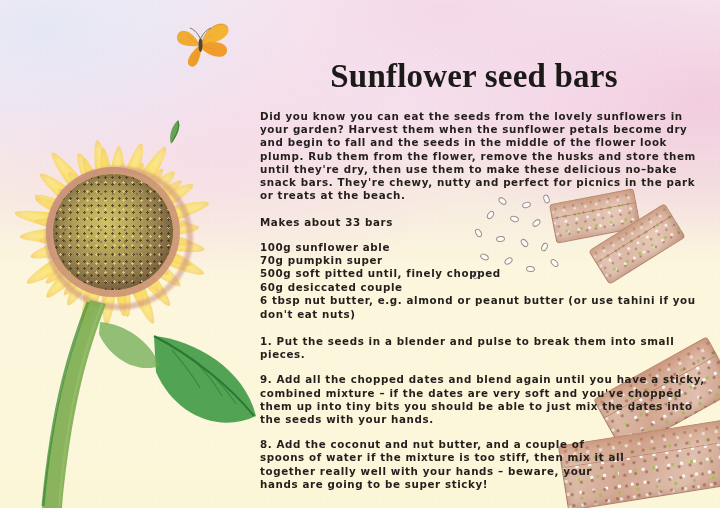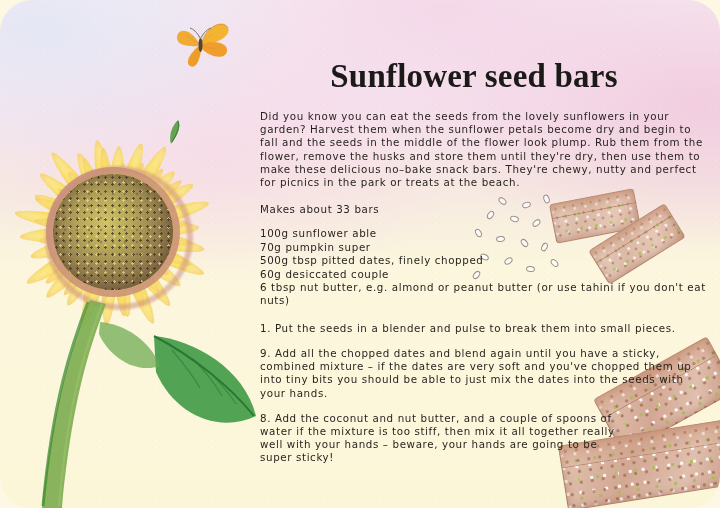--- a/index.html
+++ b/index.html
@@ -9,21 +9,20 @@
     background:#fdf8e4;
   }
   #page{
     position:relative;width:720px;height:508px;overflow:hidden;
     background:
       radial-gradient(ellipse 420px 230px at 6% 6%, rgba(226,230,245,0.85) 0%, rgba(226,230,245,0) 62%),
       radial-gradient(ellipse 520px 250px at 62% 2%, rgba(244,214,232,0.9) 0%, rgba(244,214,232,0) 65%),
       radial-gradient(ellipse 430px 220px at 97% 20%, rgba(240,200,220,0.85) 0%, rgba(240,200,220,0) 68%),
       radial-gradient(ellipse 380px 190px at 30% 30%, rgba(246,218,232,0.75) 0%, rgba(246,218,232,0) 70%),
       linear-gradient(to bottom, #f7eef4 0%, #f7e6ef 22%, #f6e9e2 36%, #fbf6dd 52%, #fcf7dc 72%, #fcf6d9 100%);
-    border-radius: 32px;
   }
   
   #grain{
     position:absolute;inset:0;pointer-events:none;opacity:.5;
     background-image:
       radial-gradient(rgba(255,255,255,.7) 0.6px, transparent 0.7px),
       radial-gradient(rgba(170,150,140,.10) 0.5px, transparent 0.6px);
     background-size:4px 4px, 7px 7px;
     background-position:0 0, 2px 3px;
     mix-blend-mode:multiply;
@@ -34,21 +33,21 @@
   #text-col{position:absolute;left:260px;top:56px;width:452px;}
   #title{
     font-family:"Liberation Serif", "DejaVu Serif", serif;
     font-size:33px;line-height:40px;color:#1b1a18;
     text-align:center;letter-spacing:.2px;margin:0 0 14px 0;
     padding-right:24px;
   }
   .body-txt{
     font-family:"DejaVu Sans", sans-serif;
     font-size:10.3px;line-height:13.2px;color:#231f1c;
-    letter-spacing:.62px;font-weight:400;
+    letter-spacing:.62px;font-weight:700;
   }
   #intro{margin-bottom:14px;width:450px;}
   #makes{margin-bottom:11px;}
   #ingredients{margin-bottom:14px;}
   #ingredients div{line-height:13.4px;}
   .step{margin-bottom:12px;}
   .step:last-child{margin-bottom:0;}
 
   
   #flower{left:-52px;top:82px;width:330px;height:300px;}
@@ -284,21 +283,21 @@
 
     <h1 id="title">Sunflower seed bars</h1>
 
     <div id="intro" class="body-txt">Did you know you can eat the seeds from the lovely sunflowers in your garden? Harvest them when the sunflower petals become dry and begin to fall and the seeds in the middle of the flower look plump. Rub them from the flower, remove the husks and store them until they're dry, then use them to make these delicious no–bake snack bars. They're chewy, nutty and perfect for picnics in the park or treats at the beach.</div>
 
     <div id="makes" class="body-txt">Makes about 33 bars</div>
 
     <div id="ingredients" class="body-txt">
       <div>100g sunflower able</div>
       <div>70g pumpkin super</div>
-      <div>500g tbsp pitted dates, finely chopped</div>
+      <div>500g soft pitted until, finely chopped</div>
       <div>60g desiccated couple</div>
       <div>6 tbsp nut butter, e.g. almond or peanut butter (or use tahini if you don't eat nuts)</div>
     </div>
 
     <div id="method">
       <div class="body-txt step">1. Put the seeds in a blender and pulse to break them into small pieces.</div>
       <div class="body-txt step">9. Add all the chopped dates and blend again until you have a sticky, combined mixture – if the dates are very soft and you've chopped them up into tiny bits you should be able to just mix the dates into the seeds with your hands.</div>
       <div class="body-txt step" style="width:372px;">8. Add the coconut and nut butter, and a couple of spoons of water if the mixture is too stiff, then mix it all together really well with your hands – beware, your hands are going to be super sticky!</div>
 
     </div>

